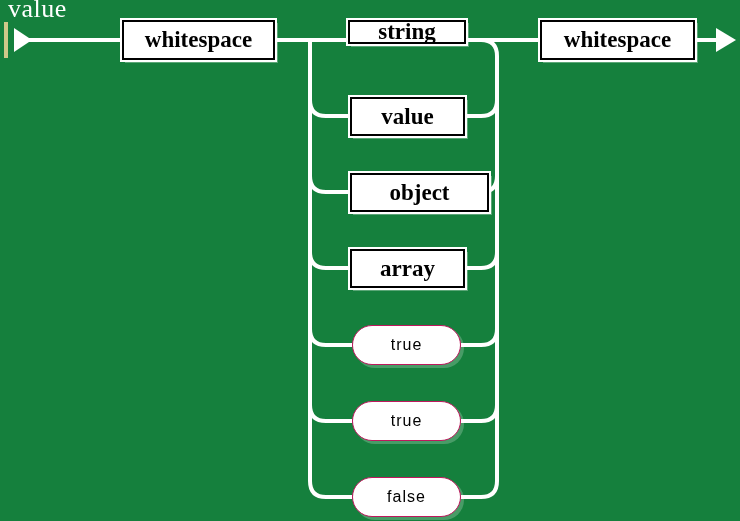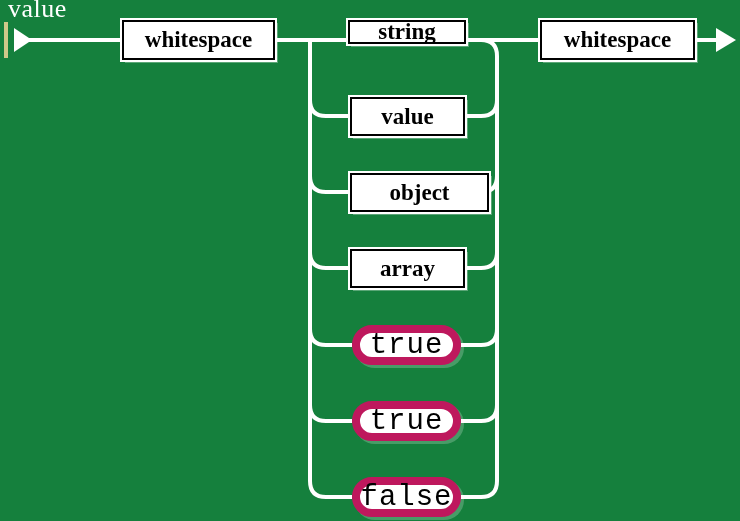--- a/index.html
+++ b/index.html
@@ -55,25 +55,25 @@
   }
   .node.nonterminal {
     border: 2px solid #000000;
     outline: 2px solid #ffffff;
     font-family: "Liberation Serif", serif;
     font-weight: bold;
     font-size: 23px;
     box-shadow: 3px 3px 0 rgba(255,255,255,0.30);
   }
   .node.terminal {
-    border: 8px solid #be185d;
+    border: 1px solid #be185d;
     border-radius: 999px;
-    font-family: Liberation Mono, monospace;
+    font-family: Liberation Sans, sans-serif;
     font-weight: normal;
-    font-size: 29px;
+    font-size: 16px;
     letter-spacing: 1px;
     box-shadow: 3px 3px 0 rgba(255,255,255,0.22);
   }
 </style>
 </head>
 <body>
 
 <div id="diagram-root">
 
   <svg id="rail-svg" viewBox="0 0 740 521" xmlns="http://www.w3.org/2000/svg">

